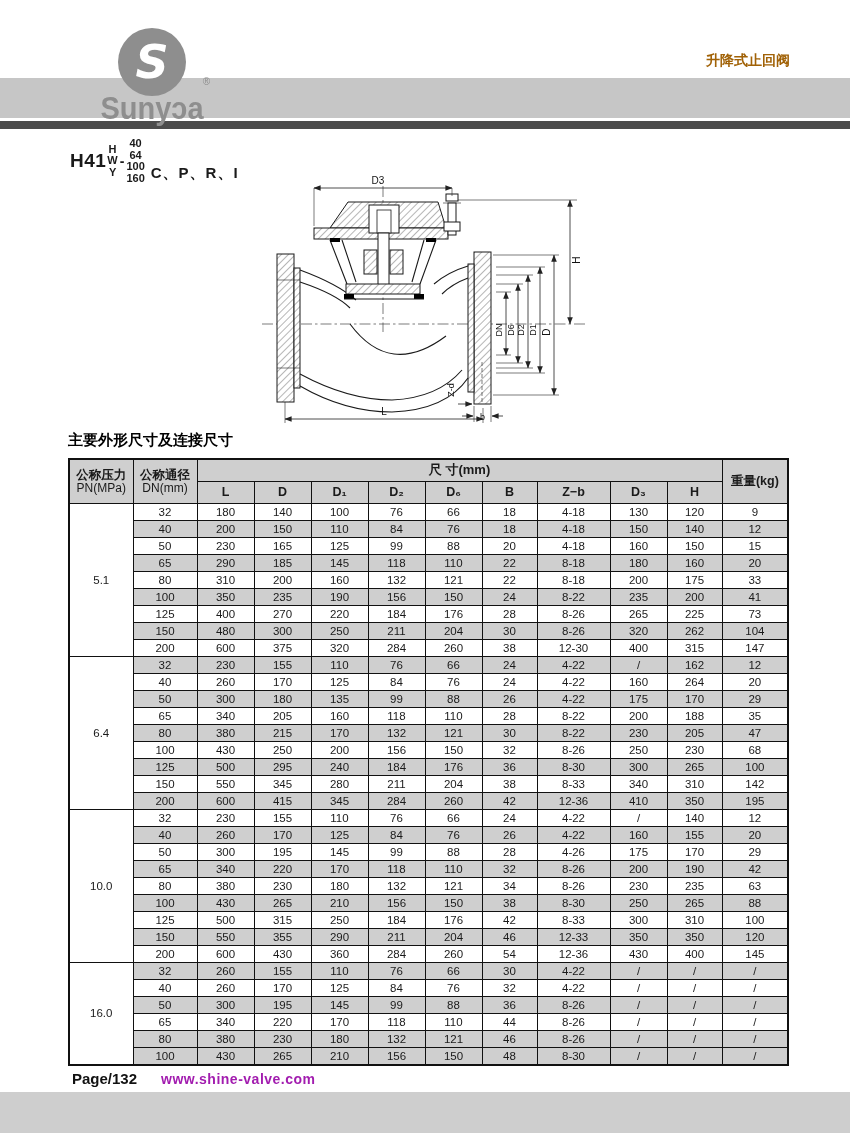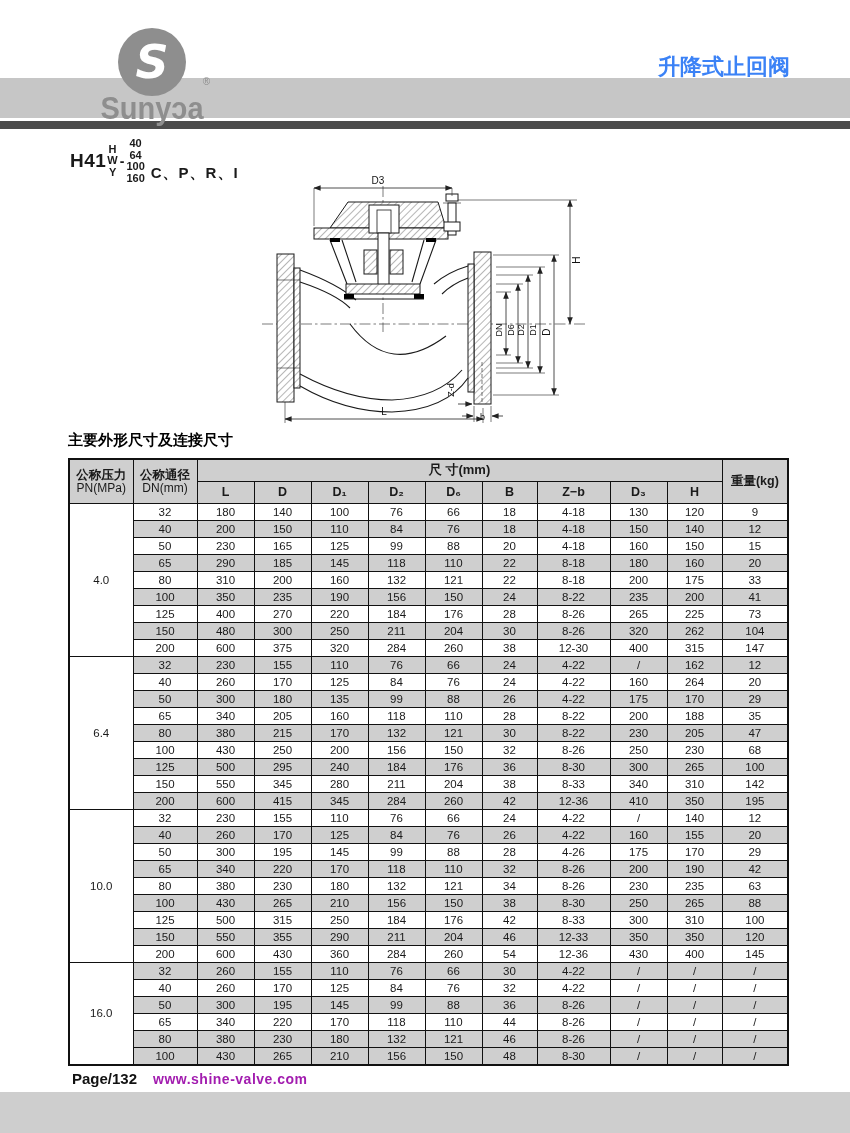--- a/index.html
+++ b/index.html
@@ -11,21 +11,21 @@
   
   .gray-bar{position:absolute;left:0;top:78px;width:100%;height:40px;background:#c6c6c6;}
   .dark-band{position:absolute;left:0;top:121px;width:100%;height:8px;background:#4b4b4b;}
   .logo-wrap{position:absolute;left:86px;top:26px;width:132px;text-align:center;}
   .logo-circle{display:block;margin:0 auto;}
   .logo-reg{position:absolute;right:8px;top:50px;font-size:10px;color:#8e8e8e;}
   .wordmark{
     display:block;margin-top:-6px;font-size:29px;font-weight:bold;color:#8e8e8e;
     letter-spacing:0px;transform:scaleY(1.08);white-space:nowrap;
   }
-  .doc-title{position:absolute;right:60px;top:52px;font-size:22px;font-weight:bold;color:#3b82f6;font-family:Liberation Serif, serif;}
+  .doc-title{position:absolute;right:60px;top:52px;font-size:14px;font-weight:bold;color:#a16207;font-family:Liberation Serif, serif;}
   .company{
     position:absolute;right:58px;top:84px;font-size:25px;font-weight:bold;color:#ffffff;
     letter-spacing:5px;text-shadow:1px 1px 0 #9d9d9d,-1px -1px 0 #b8b8b8;
   }
   
   .model{position:absolute;left:70px;top:138px;display:flex;align-items:center;font-weight:bold;}
   .model .prefix{font-size:19px;letter-spacing:0.5px;}
   .model .stack{display:flex;flex-direction:column;text-align:center;font-size:11px;line-height:11.5px;margin:0 1px;}
   .model .stack.nums{text-align:center;}
   .model .dash{font-size:14px;margin:0 1px;}
@@ -52,21 +52,21 @@
   table.dims thead th{background:#cfcfcf;font-weight:bold;}
   .hd-cn{display:block;font-size:12.5px;font-weight:bold;line-height:14px;}
   .hd-en{display:block;font-size:12px;font-weight:normal;line-height:13px;}
   th.size-h{font-size:13px;height:22px;}
   th.sub-h{font-size:12.5px;font-weight:normal;height:22px;}
   th.weight-h{font-size:12.5px;}
   table.dims td{font-size:11.5px;height:16px;line-height:16px;background:#ffffff;}
   table.dims tr.shaded td{background:#cfcfcf;}
   td.pn-cell{font-size:12.5px;background:#ffffff !important;}
   
-  .footer{position:absolute;left:72px;top:1070px;display:flex;align-items:baseline;gap:16px;}
+  .footer{position:absolute;left:72px;top:1070px;display:flex;align-items:baseline;gap:24px;}
   .page-num{font-size:15px;font-weight:bold;color:#111;}
   .website{font-size:14px;font-weight:bold;color:#a21caf;letter-spacing:0.5px;}
   .bottom-bar{position:absolute;left:0;top:1092px;width:100%;height:41px;background:#cecece;}
 </style>
 </head>
 <body>
 
 <div id="page">
 
   <div class="gray-bar"></div>
@@ -241,21 +241,21 @@
         <th class="sub-h">D₂</th>
         <th class="sub-h">D₆</th>
         <th class="sub-h">B</th>
         <th class="sub-h">Z−b</th>
         <th class="sub-h">D₃</th>
         <th class="sub-h">H</th>
       </tr>
     </thead>
     <tbody>
         <tr>
-          <td rowspan="9" class="pn-cell">4.0</td>
+          <td rowspan="9" class="pn-cell">5.1</td>
           <td>32</td>
           <td>180</td>
           <td>140</td>
           <td>100</td>
           <td>76</td>
           <td>66</td>
           <td>18</td>
           <td>4-18</td>
           <td>130</td>
           <td>120</td>

